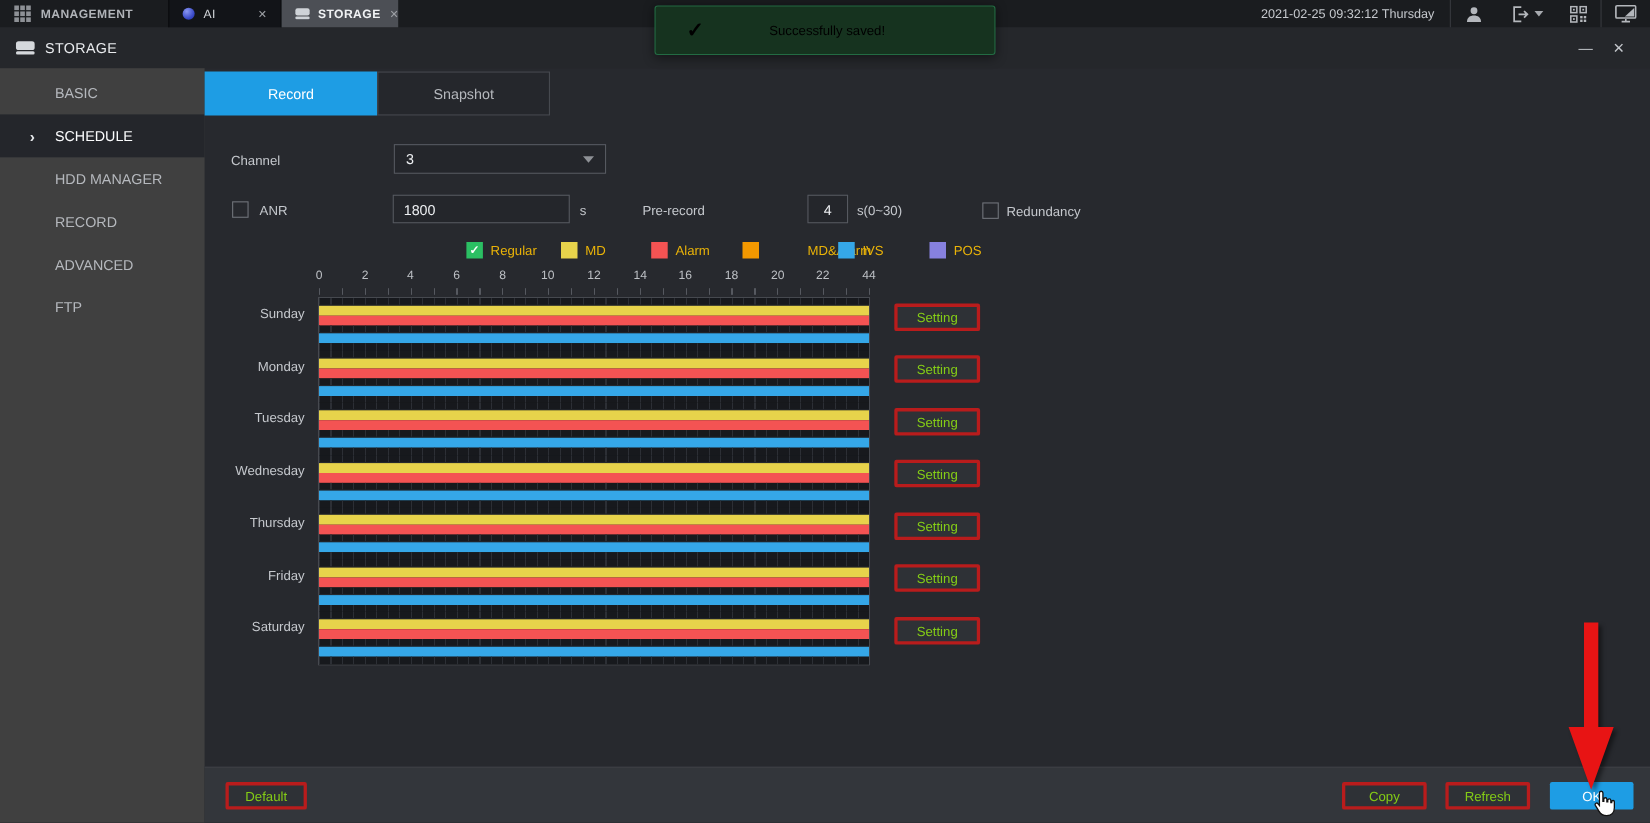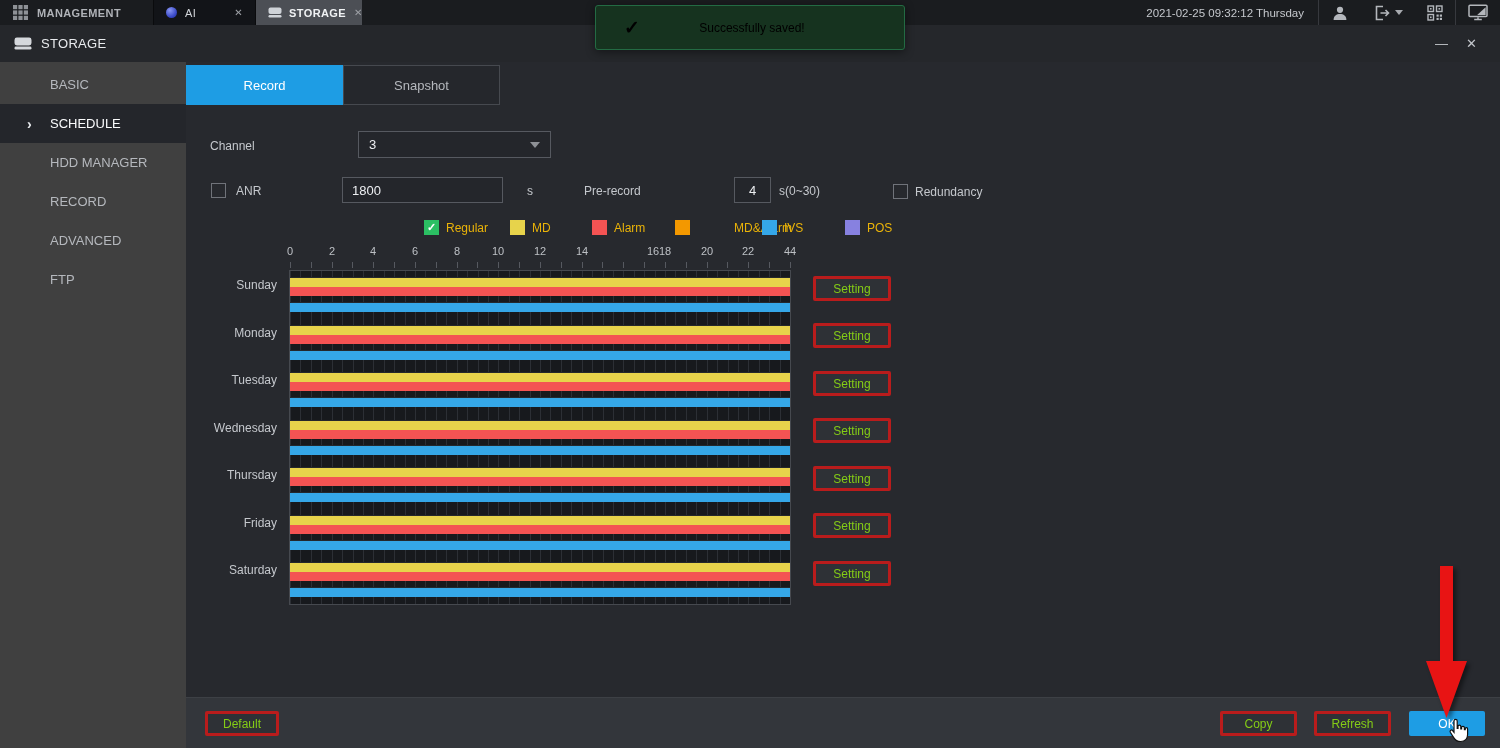--- a/index.html
+++ b/index.html
@@ -43,21 +43,21 @@
   #tab-record { left:186px; color:#fff; }
   #tab-snapshot { left:343px; background:#25272c; border:1px solid #46494f; color:#b5b8bd; }
 
   
   .lbl { font-size:12px; color:#c5c8cd; }
   #dd-channel { left:358px; top:131px; width:193px; height:27px; background:#24262b; border:1px solid #565960; display:flex; align-items:center; padding:0 10px; cursor:pointer; }
   #dd-channel-val { font-size:13px; color:#eceef1; flex:1; }
   .dd-caret { width:0; height:0; border-left:5px solid transparent; border-right:5px solid transparent; border-top:6px solid #8e9196; }
   .cbx { width:15px; height:15px; border:1px solid #70737a; background:transparent; cursor:pointer; }
   .txt-input { background:#24262b; border:1px solid #565960; color:#eceef1; font-size:13px; font-family:"Liberation Sans",sans-serif; padding:0 9px; }
-  #inp-anr { left:342px; top:177px; width:161px; height:26px; }
+  #inp-anr { left:357px; top:177px; width:161px; height:26px; }
   #inp-prerecord { left:734px; top:177px; width:37px; height:26px; text-align:center; padding:0 4px; }
 
   
   .lg-item { top:220px; display:flex; align-items:center; gap:7px; }
   .lg-swatch { width:15px; height:15px; }
   .lg-check { width:15px; height:15px; display:flex; align-items:center; justify-content:center; color:#fff; font-size:11px; font-weight:bold; cursor:pointer; }
   .lg-lbl { font-size:12px; color:#eab308; }
 
   
   .hour-lbl { top:245px; transform:translateX(-50%); font-size:11px; color:#bdc0c5; }
@@ -257,21 +257,21 @@
   </div>
 
   <span class="abs hour-lbl" style="left:290px;">0</span>
   <span class="abs hour-lbl" style="left:332px;">2</span>
   <span class="abs hour-lbl" style="left:373px;">4</span>
   <span class="abs hour-lbl" style="left:415px;">6</span>
   <span class="abs hour-lbl" style="left:457px;">8</span>
   <span class="abs hour-lbl" style="left:498px;">10</span>
   <span class="abs hour-lbl" style="left:540px;">12</span>
   <span class="abs hour-lbl" style="left:582px;">14</span>
-  <span class="abs hour-lbl" style="left:623px;margin-left:30px;">16</span>
+  <span class="abs hour-lbl" style="left:623px;">16</span>
   <span class="abs hour-lbl" style="left:665px;">18</span>
   <span class="abs hour-lbl" style="left:707px;">20</span>
   <span class="abs hour-lbl" style="left:748px;">22</span>
   <span class="abs hour-lbl" style="left:790px;">44</span>
   <div id="ruler" class="abs"></div>
 
   <div id="grid" class="abs">
     <div class="day-block">
       <div class="track"></div>
       <div class="bar" style="background-color: rgb(231, 211, 75);"></div>

